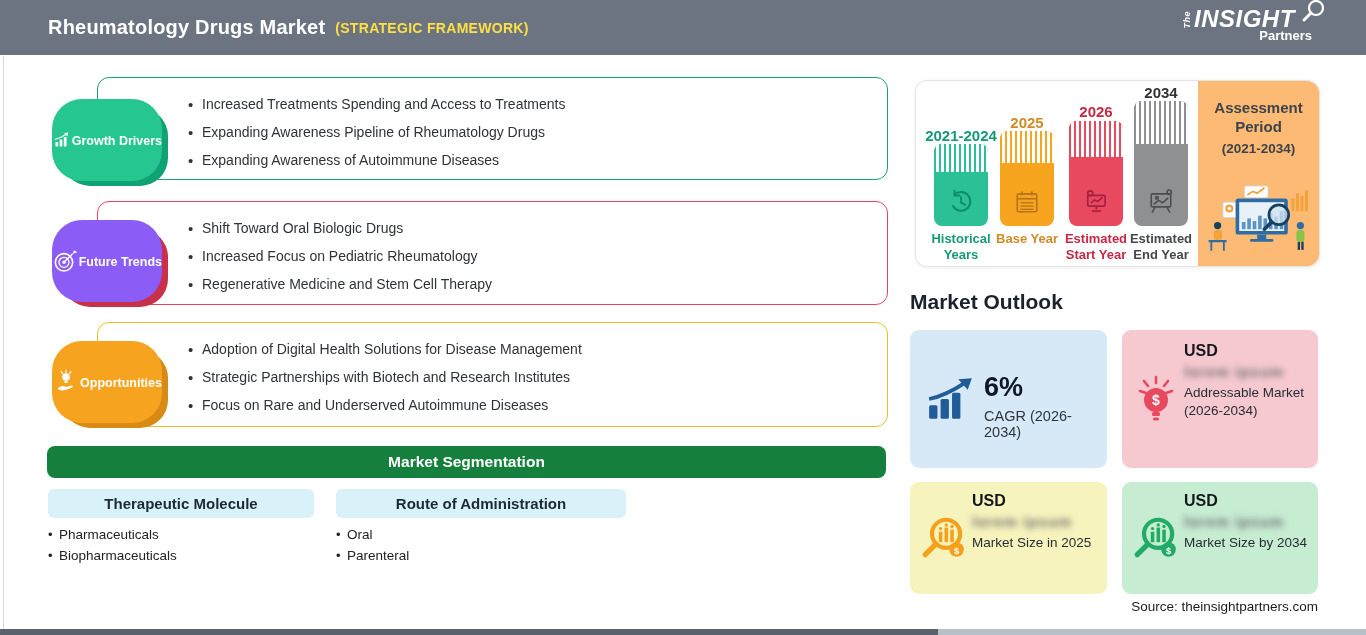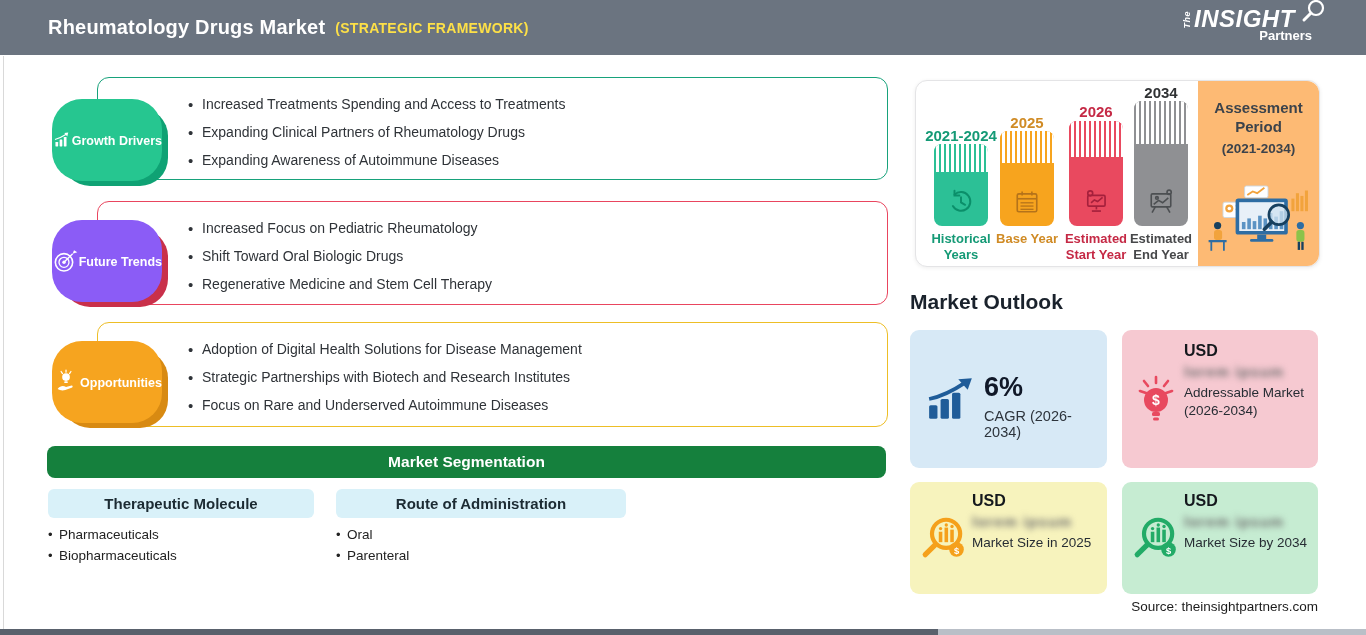--- a/index.html
+++ b/index.html
@@ -109,28 +109,28 @@
           <line x1="11" y1="14" x2="4" y2="21" stroke="#fff" stroke-width="3" stroke-linecap="round"></line>
         </svg>
       </div>
       <span class="logo-partners">Partners</span>
     </div>
   </div>
 
   <div class="sec-box b0">
     <ul class="sec-ul">
       <li>Increased Treatments Spending and Access to Treatments</li>
-      <li>Expanding Clinical Partners of Rheumatology Drugs</li>
+      <li>Expanding Awareness Pipeline of Rheumatology Drugs</li>
       <li>Expanding Awareness of Autoimmune Diseases</li>
     </ul>
   </div>
   <div class="sec-box b1">
     <ul class="sec-ul">
+      <li>Shift Toward Oral Biologic Drugs</li>
       <li>Increased Focus on Pediatric Rheumatology</li>
-      <li>Shift Toward Oral Biologic Drugs</li>
       <li>Regenerative Medicine and Stem Cell Therapy</li>
     </ul>
   </div>
   <div class="sec-box b2">
     <ul class="sec-ul">
       <li>Adoption of Digital Health Solutions for Disease Management</li>
       <li>Strategic Partnerships with Biotech and Research Institutes</li>
       <li>Focus on Rare and Underserved Autoimmune Diseases</li>
     </ul>
   </div>

